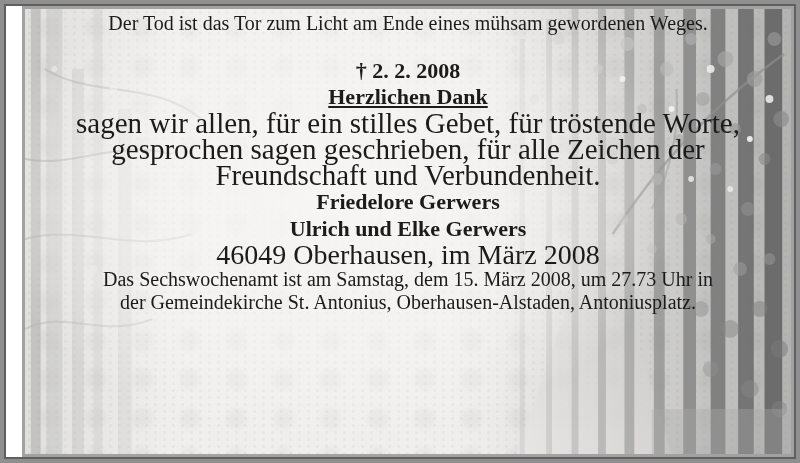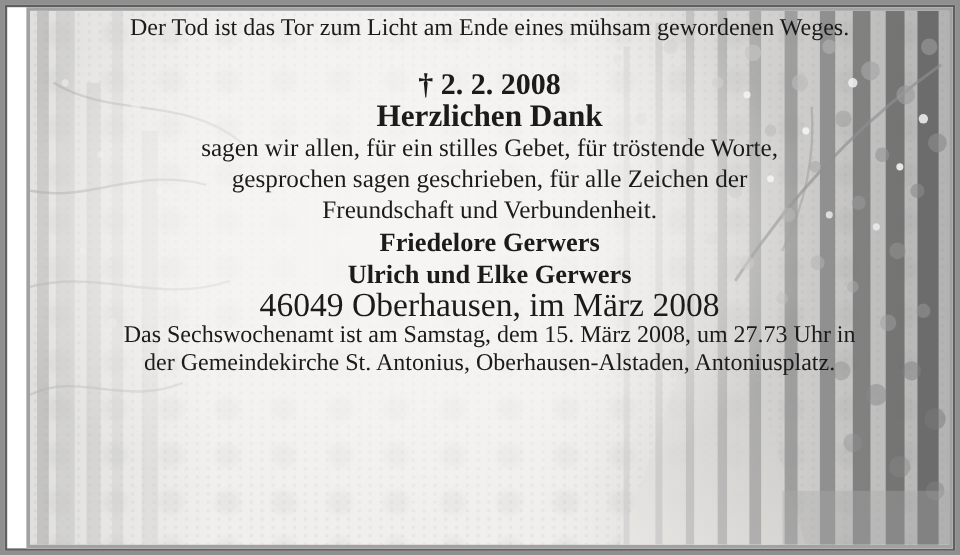--- a/index.html
+++ b/index.html
@@ -34,23 +34,23 @@
                 rgba(247,246,244,0) 88%);
   }
 
   .content {
     position: absolute; inset: 0; z-index: 2;
     text-align: center; color: #1b1b1b; padding-top: 3px;
   }
   .content p { margin: 0; }
   .epigraph     { font-size: 20px; line-height: 23px; }
   .name         { margin-top: 12px; font-size: 33px; line-height: 36px; font-weight: bold; letter-spacing: .5px; }
-  .death-date   { margin-top: 10px; font-size: 25px; line-height: 26px; font-weight: bold; }
-  .thanks-head  { margin-top: 16px; font-size: 26px; line-height: 26px; font-weight: bold; }
-  .thanks       { font-size: 21px; line-height: 26px; }
+  .death-date   { margin-top: 10px; font-size: 22px; line-height: 26px; font-weight: bold; }
+  .thanks-head  { margin-top: 16px; font-size: 22px; line-height: 26px; font-weight: bold; text-decoration: underline; }
+  .thanks       { font-size: 29px; line-height: 26px; }
   .mourners     { margin-top: 14px; font-size: 22px; line-height: 27px; font-weight: bold; }
   .place        { margin-top: 13px; font-size: 28px; line-height: 26px; }
   .service      { margin-top: 14px; font-size: 20px; line-height: 23px; }
 </style>
 </head>
 <body>
 
 <div class="card">
   <div class="frame-mid">
     <div class="frame-inner">

